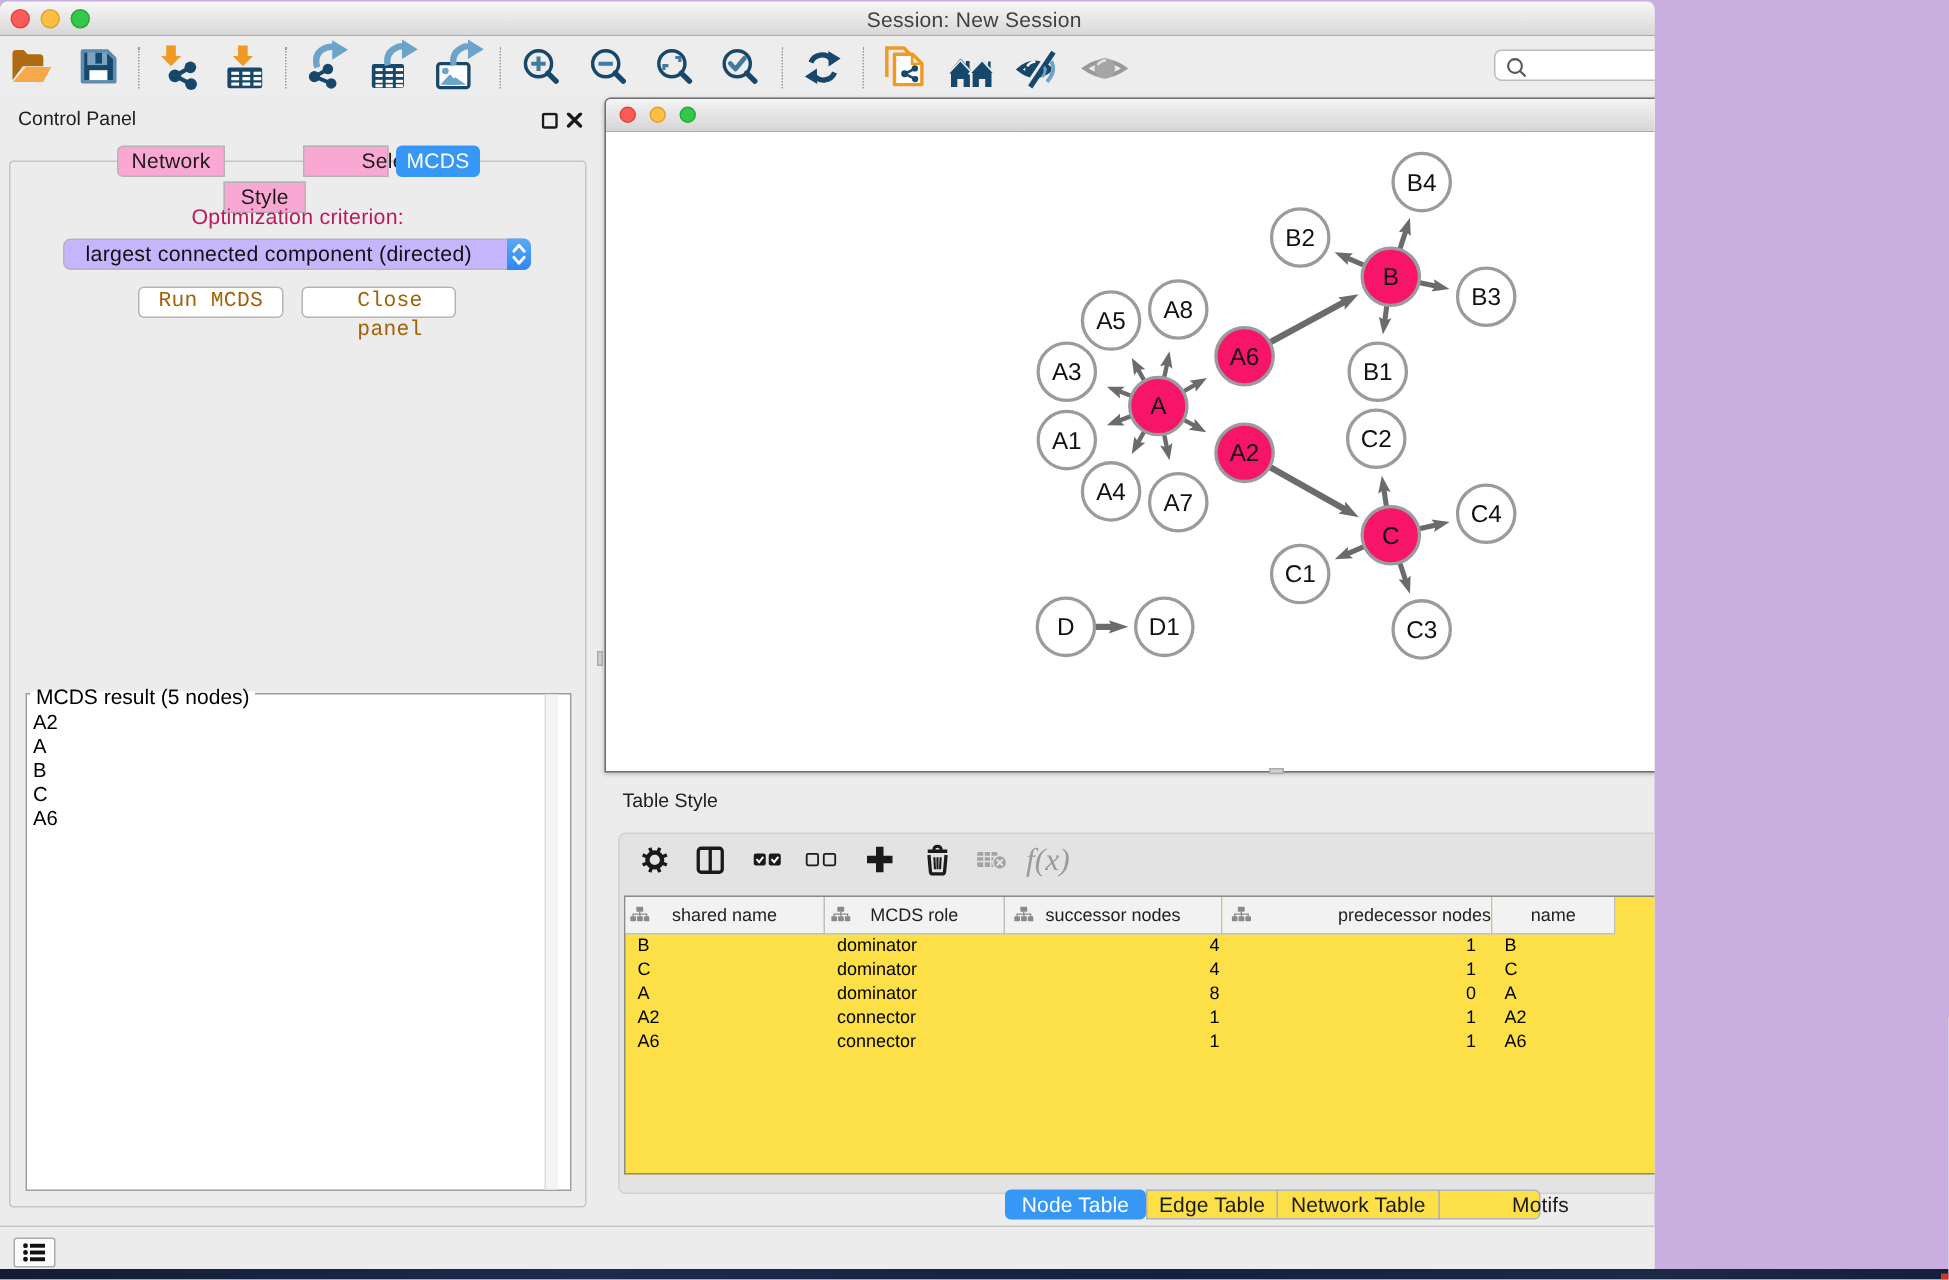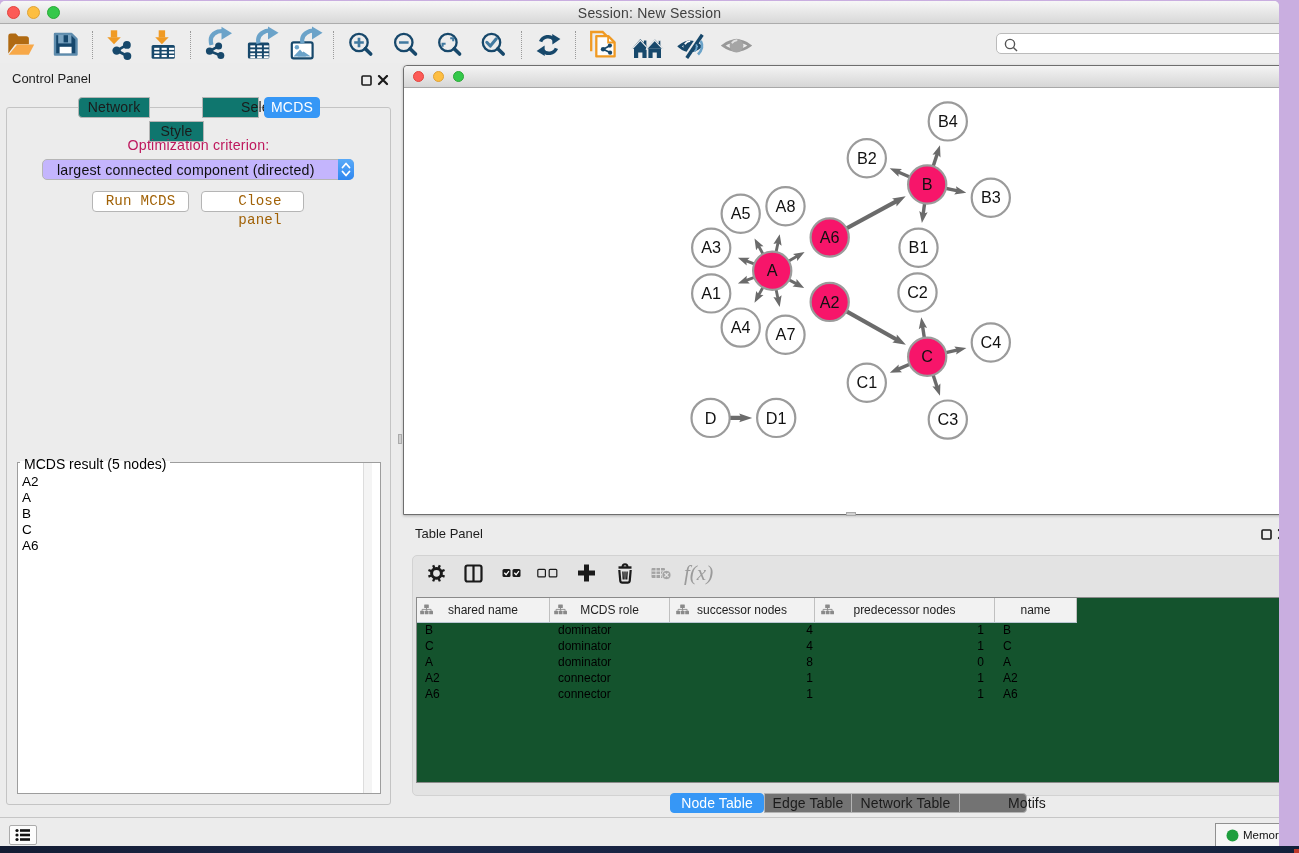--- a/index.html
+++ b/index.html
@@ -1,33 +1,33 @@
 <!DOCTYPE html>
 <html><head><meta charset="utf-8">
 <style>
   * { margin:0; padding:0; box-sizing:border-box; }
   html,body { width:1299px; height:853px; overflow:hidden; }
   body { font-family:"Liberation Sans", sans-serif; background:#c9aee0; position:relative; }
   .abs { position:absolute; }
-  #appwin { position:absolute; left:0; top:1px; width:1279px; height:845px;
+  #appwin { position:absolute; left:0; top:1px; width:1103px; height:845px;
             background:#ececec; border-radius:5px 5px 0 0; overflow:hidden; }
   #titlebar { position:absolute; left:0; top:0; width:1299px; height:23px;
               background:linear-gradient(#f7f7f7,#d8d8d8); border-bottom:1px solid #acacac;
               border-radius:5px 5px 0 0; }
   .tl { position:absolute; top:5px; width:13px; height:13px; border-radius:50%; }
   #titletext { position:absolute; top:4px; width:100%; text-align:center; font-size:14px; letter-spacing:0.2px; color:#404040; }
   #toolbar { position:absolute; left:0; top:24px; width:1299px; height:38px; background:#ededed; }
   .sep { position:absolute; top:30px; height:28px; width:0; border-left:1px dotted #9a9a9a; }
   #searchbox { position:absolute; left:996px; top:32px; width:294px; height:21px; background:#fff;
                border:1px solid #bbb; border-radius:5px; }
   
   #cp-title { position:absolute; left:12px; top:70px; font-size:13px; color:#1d1d1d; }
   #cp-body { position:absolute; left:6px; top:106px; width:385px; height:698px;
              background:#ececec; border:1px solid #c4c4c4; border-radius:3px; }
-  .tab { position:absolute; top:96px; height:21px; background:#0f766e; border:1px solid #b4b4b4;
+  .tab { position:absolute; top:96px; height:21px; background:#f9a8d4; border:1px solid #b4b4b4;
          font-size:14px; letter-spacing:0.2px; color:#1b1b1b; text-align:center; line-height:19px; }
   #tab-mcds { background:#3697f6; color:#fff; border-color:#3697f6; border-radius:4px; }
   #opt-label { position:absolute; left:0px; top:136px; width:397px; text-align:center; font-size:14.2px; letter-spacing:0.2px; color:#be185d; }
   #dropdown { position:absolute; left:42px; top:158px; width:312px; height:21px; background:#c4b5fd;
               border:1px solid #b5b5b5; border-radius:5px; font-size:14.2px; letter-spacing:0.2px; color:#111; }
   #dropdown span.lbl { position:absolute; left:14px; top:2px; }
   #dd-btn { position:absolute; right:-1px; top:-1px; width:16px; height:21px; border-radius:0 5px 5px 0;
             background:linear-gradient(#59aaf8,#2f87f0); }
   .btn { position:absolute; top:190px; height:21px; background:#fff; border:1px solid #b5b5b5;
          border-radius:4px; font-size:14.2px; letter-spacing:0.2px; color:#a16207; text-align:center; line-height:19px;font-family:Liberation Mono, monospace; }
@@ -41,26 +41,26 @@
             border:1px solid #6e6e6e; border-radius:4px 4px 0 0; box-shadow:0 1px 3px rgba(0,0,0,0.25); }
   #nw-title { position:absolute; left:0; top:0; width:100%; height:22px;
               background:linear-gradient(#f4f4f4,#d6d6d6); border-bottom:1px solid #a8a8a8;
               border-radius:4px 4px 0 0; }
   .tl2 { position:absolute; top:4.5px; width:11px; height:11px; border-radius:50%; }
   #nw-text { position:absolute; top:3px; width:100%; text-align:center; font-size:13px; color:#2c2c2c; }
   
   #tp-title { position:absolute; left:415px; top:525px; font-size:13px; color:#1d1d1d; }
   #tp-dock { position:absolute; left:412px; top:554px; width:878px; height:241px; background:#e3e3e3;
              border:1px solid #d2d2d2; border-radius:5px; }
-  #tbl { position:absolute; left:416px; top:596px; width:873px; height:186px; background:#14532d;
+  #tbl { position:absolute; left:416px; top:596px; width:873px; height:186px; background:#fde047;
          border:1px solid #8a8a8a; }
   .th { position:absolute; top:0; height:24px; background:#f2f2f2; border-right:1px solid #c0c0c0;
         font-size:12px; color:#222; text-align:center; line-height:24px; }
   .td { position:absolute; font-size:12px; color:#000; height:16px; line-height:16px; }
-  .btab { position:absolute; top:792px; height:20px; background:#737373; border:1px solid #b4b4b4;
+  .btab { position:absolute; top:792px; height:20px; background:#fde047; border:1px solid #b4b4b4;
           font-size:14px; letter-spacing:0.1px; color:#1b1b1b; text-align:center; line-height:18px; }
   #btab-node { background:#3697f6; color:#fff; border-color:#3697f6; border-radius:4px; }
   
   #statusbar { position:absolute; left:0; top:816px; width:1299px; height:30px; background:#ececec;
                border-top:1px solid #c6c6c6; }
   #listbtn { position:absolute; left:9px; top:824px; width:28px; height:20px; background:#fcfcfc;
              border:1px solid #ababab; border-radius:2px; }
   #membtn { position:absolute; left:1215px; top:822px; width:74px; height:24px; background:#f6f6f6;
             border:1px solid #909090; font-size:11.5px; color:#111; }
   #deskstrip { position:absolute; left:0; top:846px; width:1299px; height:7px;
@@ -354,21 +354,21 @@
 <text x="947.8" y="424.2">C3</text>
 <text x="710.6" y="422.5">D</text>
 <text x="776.2" y="422.5">D1</text>
 </g>
       </svg>
     </div>
 
   <div class="abs" style="left:398px;top:433px;width:4px;height:10px;background:#d0d0d0;border:1px solid #aaa;"></div>
   <div class="abs" style="left:846px;top:511px;width:10px;height:4px;background:#d0d0d0;border:1px solid #aaa;"></div>
 
-  <div id="tp-title">Table Panel</div>
+  <div id="tp-title">Table Style</div>
   <svg class="abs" style="left:1261px;top:528px" width="30" height="11" viewBox="0 0 30 11">
     <rect x="1" y="1" width="9" height="9" fill="none" stroke="#1a1a1a" stroke-width="1.6" rx="1"></rect>
     <path d="M18 1 L26 9 M26 1 L18 9" stroke="#1a1a1a" stroke-width="2.2" stroke-linecap="round"></path>
   </svg>
   <div id="tp-dock"></div>
   <div id="tp-icons">
       <svg style="position:absolute;left:412px;top:554px" width="320" height="40" viewBox="412 554 320 40" xmlns="http://www.w3.org/2000/svg">
 <circle cx="436.5" cy="572.3" r="4.9" fill="none" stroke="#1a1a1a" stroke-width="3.0"></circle>
         <line x1="443.6" y1="574.0" x2="442.7" y2="576.1" stroke="#1a1a1a" stroke-width="3.1"></line>
         <line x1="440.3" y1="578.5" x2="438.2" y2="579.4" stroke="#1a1a1a" stroke-width="3.1"></line>
@@ -453,21 +453,21 @@
         </g>
 <g stroke="#8a8a8a" stroke-width="0.9" fill="none">
           <path d="M6.5 3.9 L6.5 5.4 M2.1 6.8 L2.1 5.4 L11.1 5.4 L11.1 6.8 M6.6 5.4 L6.6 6.8"></path>
         </g>
 </svg>
     </div>
   <div id="tbl">
     <div class="th" style="left:0;width:133px;">shared name</div>
     <div class="th" style="left:133px;width:120px;">MCDS role</div>
     <div class="th" style="left:253px;width:145px;">successor nodes</div>
-    <div class="th" style="left:398px;width:180px;">predecessor nodes</div>
+    <div class="th" style="left:398px;width:180px;text-align:right;">predecessor nodes</div>
     <div class="th" style="left:578px;width:82px;">name</div>
     <div style="position:absolute;left:0;top:24px;width:660px;height:1px;background:#b9c6d2;"></div>
   </div>
   <div id="tbl-rows">
       <div class="td" style="left:425px;top:621px;width:120px;">B</div>
 <div class="td" style="left:558px;top:621px;width:106px;">dominator</div>
 <div class="td" style="left:713px;top:621px;width:100px;text-align:right;">4</div>
 <div class="td" style="left:884px;top:621px;width:100px;text-align:right;">1</div>
 <div class="td" style="left:1003px;top:621px;width:60px;">B</div>
 <div class="td" style="left:425px;top:637px;width:120px;">C</div>

